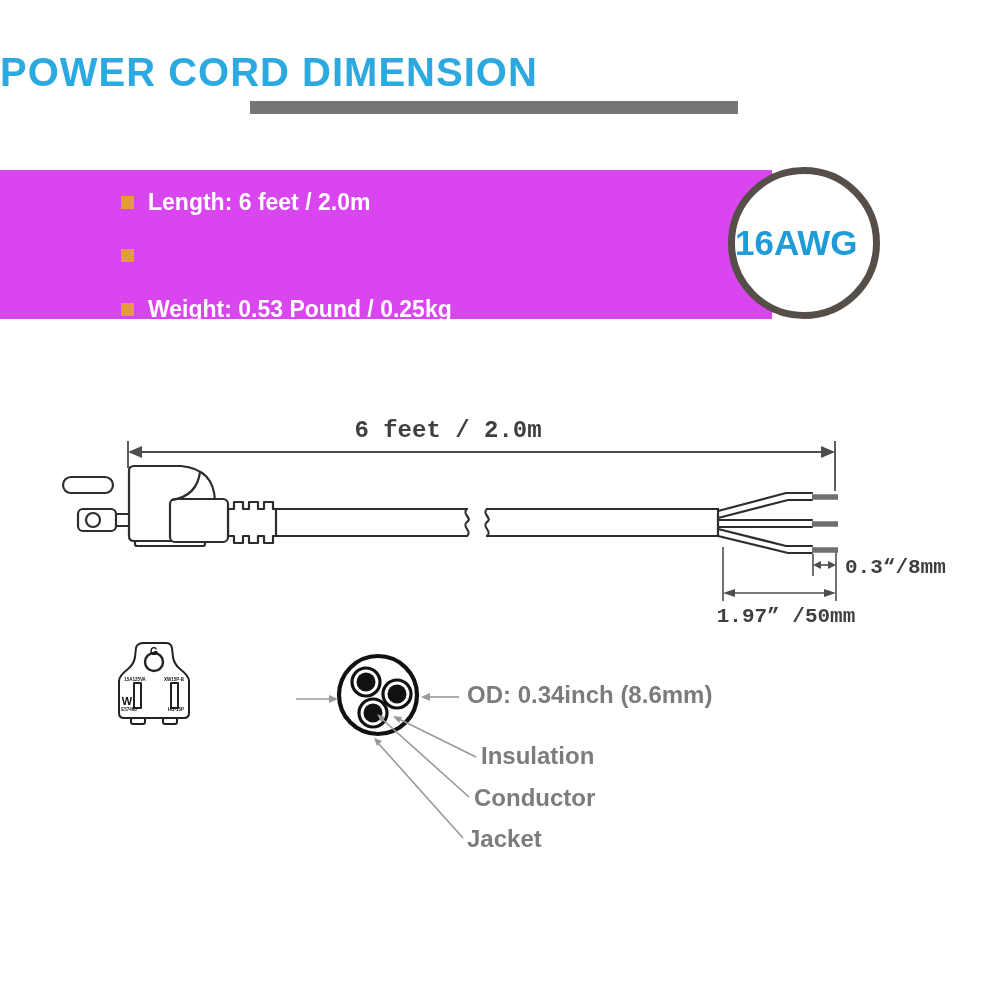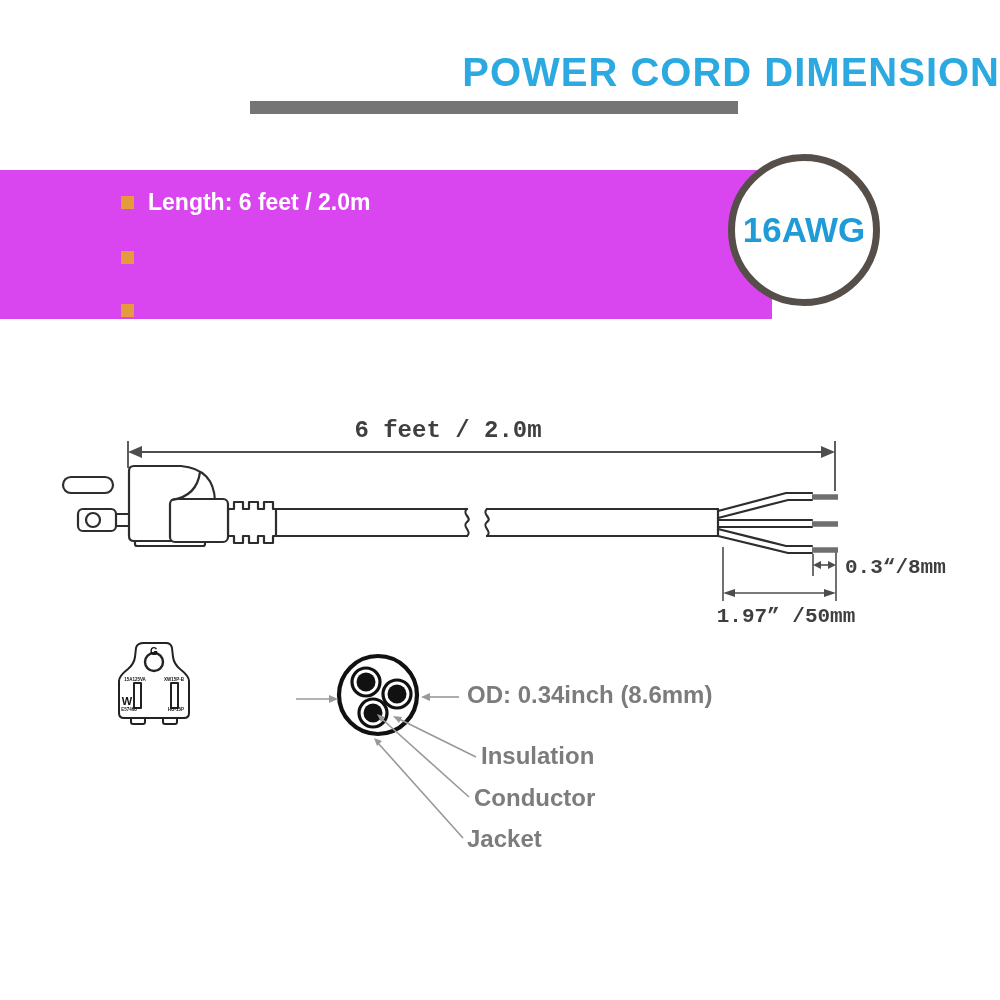--- a/index.html
+++ b/index.html
@@ -1,34 +1,34 @@
 <!DOCTYPE html>
 <html><head>
 <meta charset="utf-8">
 <style>
   html,body{margin:0;padding:0;background:#ffffff;}
   .stage{position:relative;width:1000px;height:1000px;background:#ffffff;overflow:hidden;
          font-family:"Liberation Sans", sans-serif;}
 
   
-  .title{position:absolute;top:52px;left:0;width:1000px;text-align:right;
+  .title{position:absolute;top:52px;left:0;width:1000px;text-align:left;
          font-size:40px;font-weight:bold;color:#2BA9E0;letter-spacing:1px;line-height:40px;}
   .title-bar{position:absolute;left:250px;top:101px;width:488px;height:13px;background:#757575;}
 
   
   .banner{position:absolute;left:0;top:170px;width:772px;height:149px;background:#d946ef;
           box-sizing:border-box;padding:20px 0 0 121px;display:flex;flex-direction:column;gap:35px;}
   .spec-row{display:flex;align-items:center;height:24px;}
   .bullet{width:13px;height:13px;background:#E59A3B;margin-right:14px;flex:0 0 auto;}
   .spec-text{color:#ffffff;font-size:23px;font-weight:bold;white-space:nowrap;}
 
   
-  .badge{position:absolute;left:728px;top:154px;width:152px;height:152px;box-sizing:border-box;
+  .badge{position:absolute;left:728px;top:167px;width:152px;height:152px;box-sizing:border-box;
          border:7px solid #564F49;border-radius:50%;background:#ffffff;
-         display:flex;align-items:center;justify-content:center;}
+         display:flex;align-items:center;}
   .badge-text{color:#1F9BD8;font-size:35px;font-weight:bold;}
 
   
   .diagram{position:absolute;left:0;top:400px;}
   .dim-text{font-family:"Liberation Mono", monospace;font-weight:bold;fill:#3f3f3f;}
   .gray-label{font-family:"Liberation Sans", sans-serif;font-weight:bold;fill:#7c7c7c;}
   .mold-text{font-family:"Liberation Sans", sans-serif;font-weight:bold;fill:#111111;}
 </style>
 </head>
 <body>
@@ -41,20 +41,21 @@
   <div class="banner">
     <div class="spec-row">
       <span class="bullet"></span>
       <span class="spec-text">Length: 6 feet / 2.0m</span>
     </div>
     <div class="spec-row">
       <span class="bullet"></span>
     </div>
     <div class="spec-row">
       <span class="bullet"></span>
+      <span class="spec-text">Weight: 0.53 Pound / 0.25kg</span>
     </div>
   </div>
 
   <div class="badge">
     <span class="badge-text">16AWG</span>
   </div>
 
   <svg class="diagram" width="1000" height="480" viewBox="0 400 1000 480" xmlns="http://www.w3.org/2000/svg">
 
     <g stroke="#4d4d4d" stroke-width="1.8" fill="#4d4d4d">

